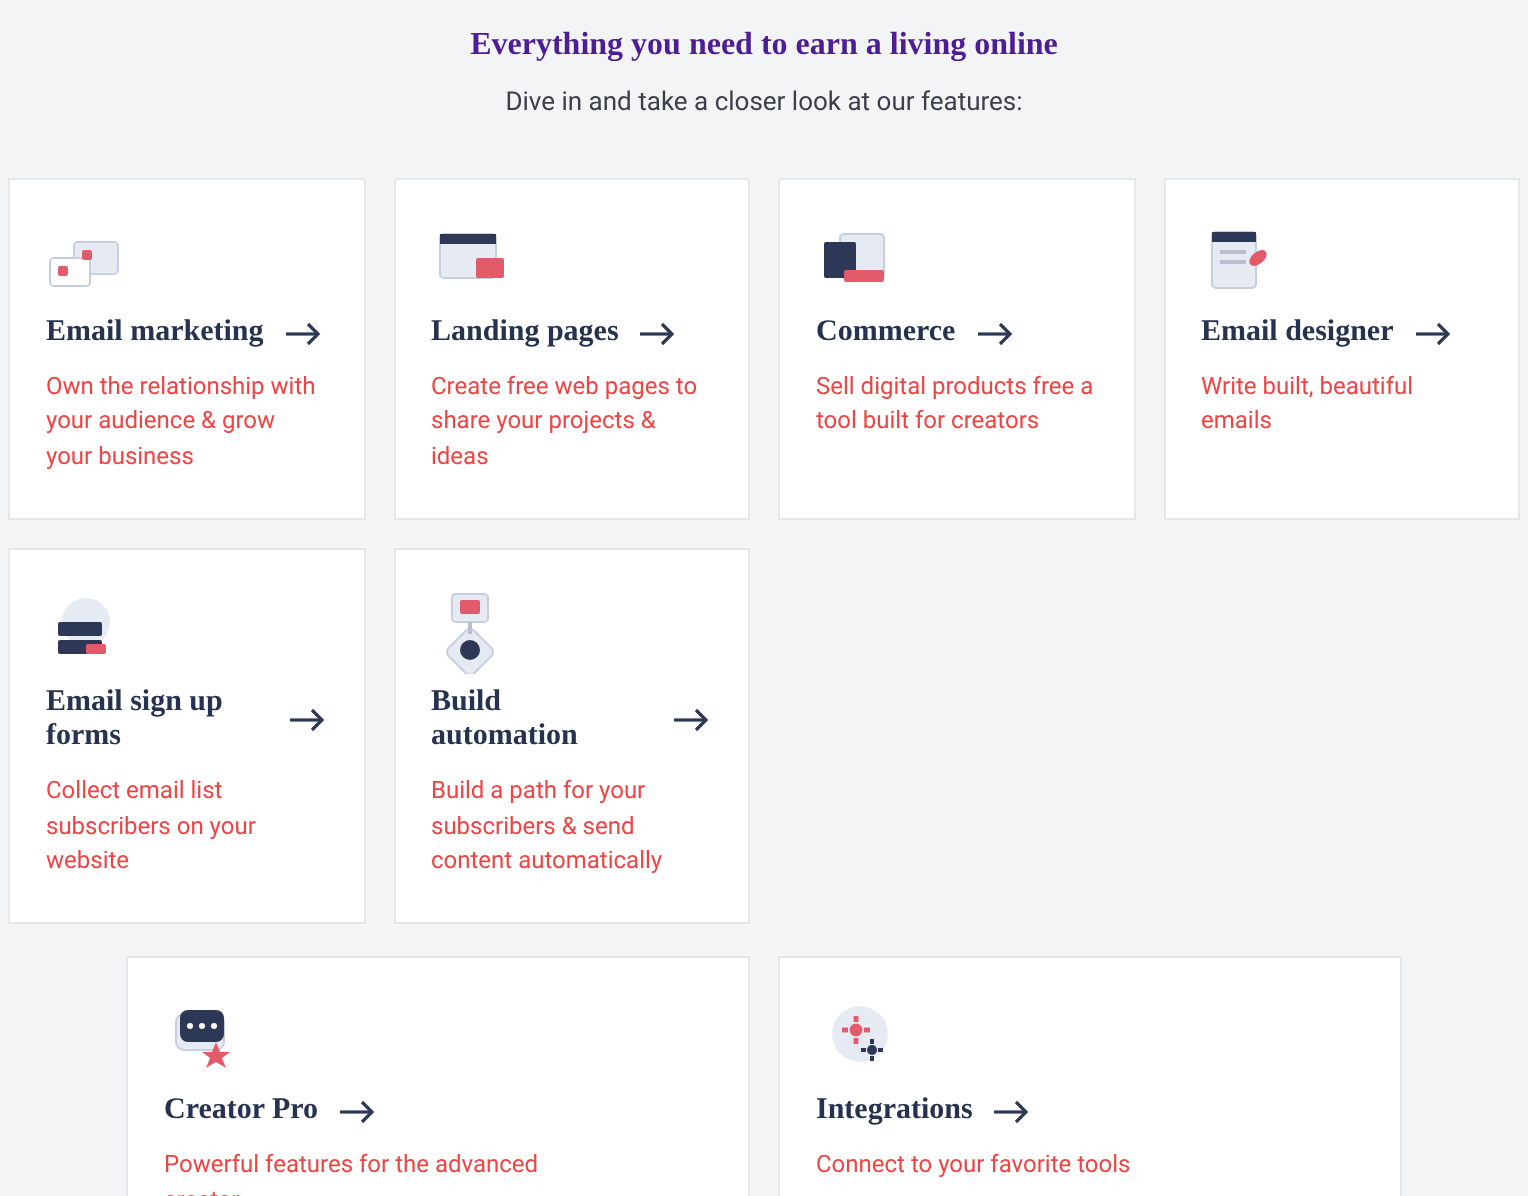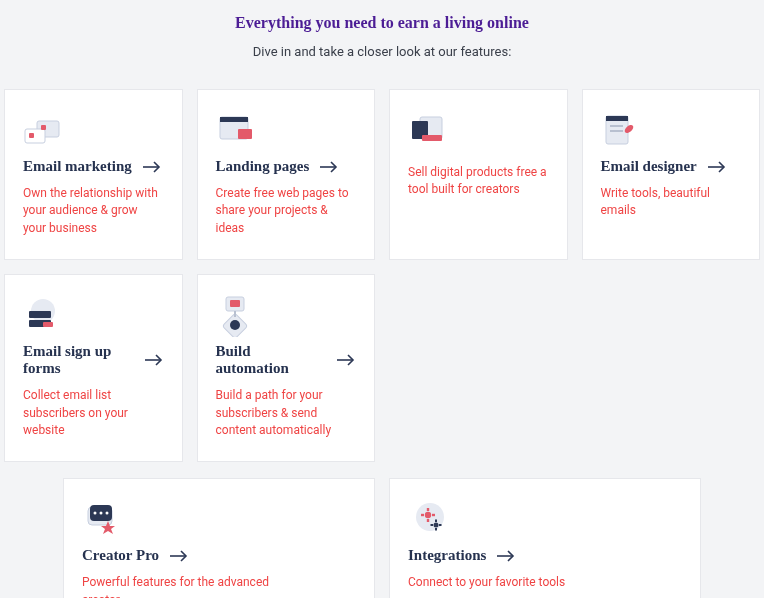--- a/index.html
+++ b/index.html
@@ -128,20 +128,29 @@
   </div>
 
   <div class="card">
     <div class="icon-wrap">
       <svg width="42" height="36" viewBox="0 0 42 36">
         <rect x="12" y="4" width="22" height="22" rx="2" fill="#e6eaf2" stroke="#c7cfdf"></rect>
         <rect x="4" y="8" width="16" height="18" rx="1" fill="#2c3855"></rect>
         <rect x="14" y="22" width="20" height="6" rx="1" fill="#e35a6a"></rect>
       </svg>
     </div>
+    <div class="card-heading">
+      <span class="card-title">Commerce</span>
+      <span class="arrow-icon">
+        <svg width="20" height="12" viewBox="0 0 20 12" fill="none">
+            <line x1="1" y1="6" x2="17" y2="6" stroke-width="1.6"></line>
+            <polyline points="12,1 17,6 12,11" stroke-width="1.6" fill="none"></polyline>
+          </svg>
+      </span>
+    </div>
     <p class="card-desc">Sell digital products free a tool built for creators</p>
   </div>
 
   <div class="card">
     <div class="icon-wrap">
       <svg width="40" height="38" viewBox="0 0 40 38">
         <rect x="5" y="4" width="22" height="28" rx="2" fill="#e6eaf2" stroke="#c7cfdf"></rect>
         <rect x="5" y="4" width="22" height="5" fill="#2c3855"></rect>
         <line x1="9" y1="14" x2="22" y2="14" stroke="#b8c0d0" stroke-width="2"></line>
         <line x1="9" y1="19" x2="22" y2="19" stroke="#b8c0d0" stroke-width="2"></line>
@@ -150,21 +159,21 @@
     </div>
     <div class="card-heading">
       <span class="card-title">Email designer</span>
       <span class="arrow-icon">
         <svg width="20" height="12" viewBox="0 0 20 12" fill="none">
             <line x1="1" y1="6" x2="17" y2="6" stroke-width="1.6"></line>
             <polyline points="12,1 17,6 12,11" stroke-width="1.6" fill="none"></polyline>
           </svg>
       </span>
     </div>
-    <p class="card-desc">Write tools, beautiful emails</p>
+    <p class="card-desc">Write built, beautiful emails</p>
   </div>
 
   <div class="card">
     <div class="icon-wrap">
       <svg width="40" height="38" viewBox="0 0 40 38">
         <circle cx="20" cy="14" r="12" fill="#e6eaf2"></circle>
         <rect x="6" y="14" width="22" height="7" rx="1" fill="#2c3855"></rect>
         <rect x="6" y="23" width="22" height="7" rx="1" fill="#2c3855"></rect>
         <rect x="20" y="25" width="10" height="5" rx="1" fill="#e35a6a"></rect>
       </svg>

